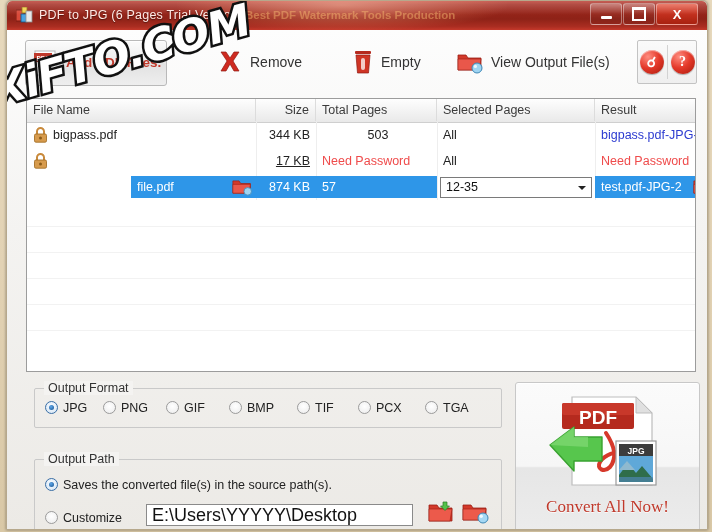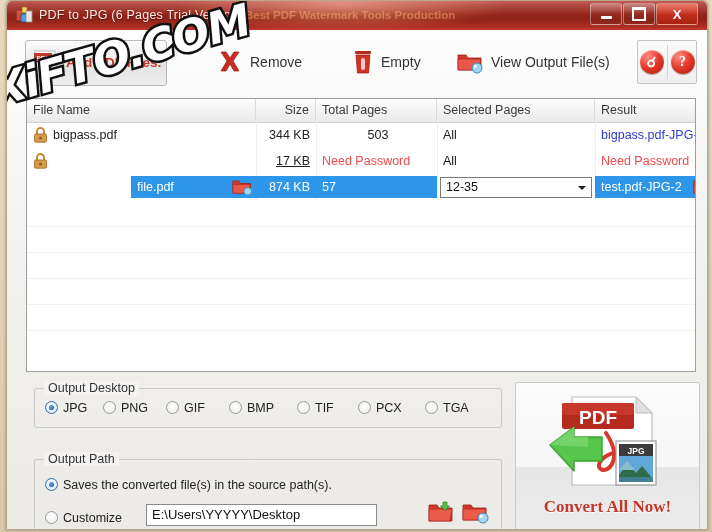--- a/index.html
+++ b/index.html
@@ -170,34 +170,34 @@
   .radio.on{
     border:1px solid #3a6ea5;
     background:radial-gradient(circle at 50% 40%,#ffffff 0%,#e8f1fa 45%,#cfe2f3 100%);
   }
   .radio.on:after{
     content:"";position:absolute;left:3px;top:3px;width:5px;height:5px;border-radius:50%;
     background:radial-gradient(circle at 40% 35%,#5ea6e8,#12508f);
   }
   .rlabel{position:absolute;font-size:12.5px;color:#222;height:14px;line-height:14px;white-space:nowrap;}
   #pathbox{
-    position:absolute;left:139px;top:474px;width:231px;height:22px;
+    position:absolute;left:139px;top:474px;width:267px;height:22px;
     background:#fff;border:1px solid #8a8a8a;box-sizing:border-box;
-    font-size:13px;color:#111;line-height:20px;padding-left:5px;
+    font-size:18px;color:#111;line-height:20px;padding-left:5px;
   }
   
   #convert{
     position:absolute;left:508px;top:352px;width:183px;height:160px;
     border:1px solid #c8c8c8;border-radius:3px;
     background:linear-gradient(180deg,#fbfbfb 0%,#f6f6f6 52%,#e6e6e6 53%,#ededed 100%);
     box-shadow:inset 0 1px 0 #fff;
   }
   #convert-label{
     position:absolute;left:0;top:114px;width:183px;text-align:center;
-    font-size:17px;font-weight:bold;color:#c0392b;
+    font-size:17px;font-weight:normal;color:#c0392b;
     font-family:"Liberation Serif",serif;
     text-shadow:0 1px 0 rgba(255,255,255,.8);
   }
   #convert-art{position:absolute;left:28px;top:10px;width:128px;height:100px;}
   
   #watermark{
     position:absolute;left:-14px;top:30px;width:250px;height:90px;
     transform:rotate(-16deg);
     font-family:"DejaVu Sans",sans-serif;
     font-weight:bold;font-style:italic;
@@ -399,21 +399,21 @@
           <div class="empty-row" style="top:208px;border-bottom:none;">
             <div class="vline" style="left:229px;"></div>
               <div class="vline" style="left:289px;"></div>
             <div class="vline" style="left:410px;"></div>
               <div class="vline" style="left:568px;"></div>
           </div>
         </div>
       </div>
 
       <div class="group" id="g-format">
-        <div class="gtitle">Output Desktop</div>
+        <div class="gtitle">Output Format</div>
 
         <div class="radio on" style="left:10px;top:12px;"></div>
         <div class="rlabel" style="left:28px;top:12px;">JPG</div>
 
         <div class="radio" style="left:68px;top:12px;"></div>
         <div class="rlabel" style="left:86px;top:12px;">PNG</div>
 
         <div class="radio" style="left:131px;top:12px;"></div>
         <div class="rlabel" style="left:149px;top:12px;">GIF</div>
 

